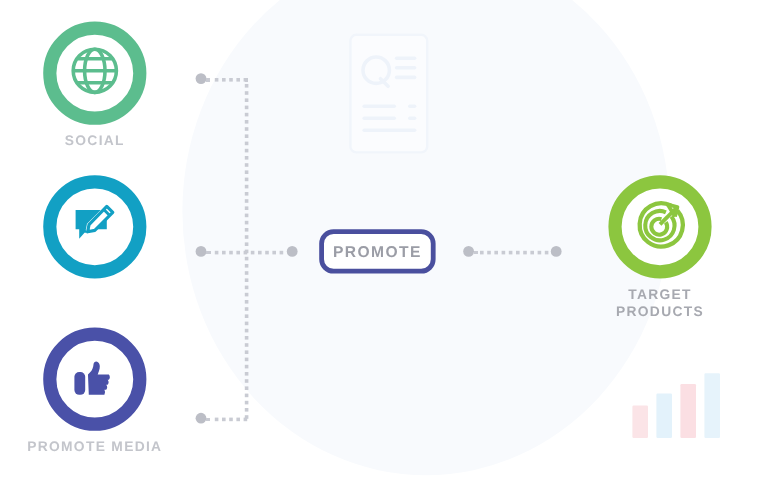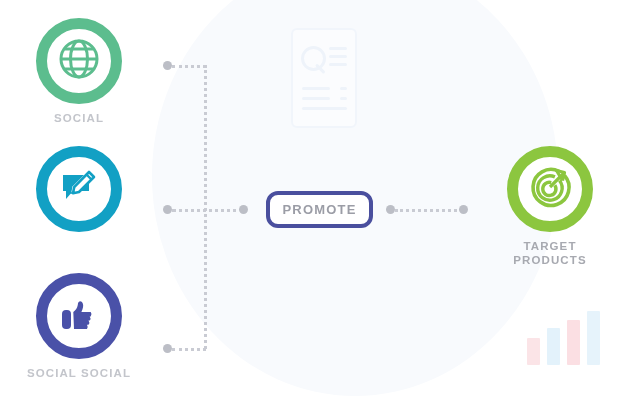--- a/index.html
+++ b/index.html
@@ -128,21 +128,21 @@
   }
   .node-label.dark {
     color: #a7a9b0;
   }
 
   
   .promote {
     position: absolute;
     left: 266px;
     top: 191px;
-    width: 107px;
+    width: 97px;
     height: 37px;
     box-sizing: border-box;
     border: 4px solid #4a4f9e;
     border-radius: 12px;
     background: #ffffff;
     display: flex;
     align-items: center;
     justify-content: center;
   }
   .promote-text {
@@ -235,21 +235,21 @@
     <div class="ring" style="border:11px solid #4a51a8;">
       <span>
         <svg width="46" height="46" viewBox="0 0 46 46" aria-hidden="true">
           <g fill="#4a51a8">
             <rect x="6" y="19" width="9" height="19" rx="4"></rect>
             <path d="M18 38 h13 a4 4 0 0 0 0-4.2 h1.5 a3.4 3.4 0 0 0 0-4.2 h1.2 a3.4 3.4 0 0 0 0-4.2 h1 a3.6 3.6 0 0 0 0-4.4 h-9.3 c1.6 -3.6 2.3 -6.4 1.4 -8.6 c-0.8 -2 -2.8 -2.7 -4.1 -1.5 c-0.9 0.8 -0.7 2 -1 3.4 c-0.5 2.6 -1.9 4.9 -4.4 6.8 z"></path>
           </g>
         </svg>
       </span>
     </div>
-    <div class="node-label">SOCIAL SOCIAL</div>
+    <div class="node-label">PROMOTE MEDIA</div>
   </div>
 
   <div class="promote">
     <span class="promote-text">PROMOTE</span>
   </div>
 
   <div class="node" style="left:475px; top:146px;">
     <div class="ring" style="border:11px solid #8cc63f;">
       <span>
         <svg width="48" height="48" viewBox="0 0 48 48" aria-hidden="true">

